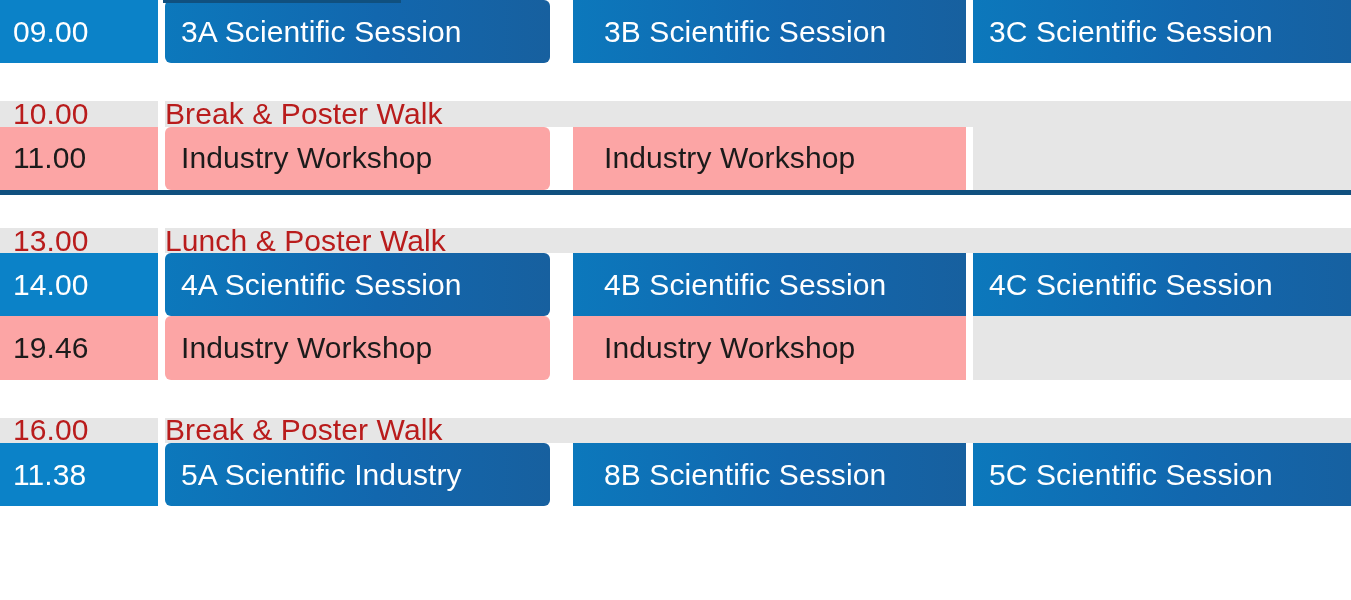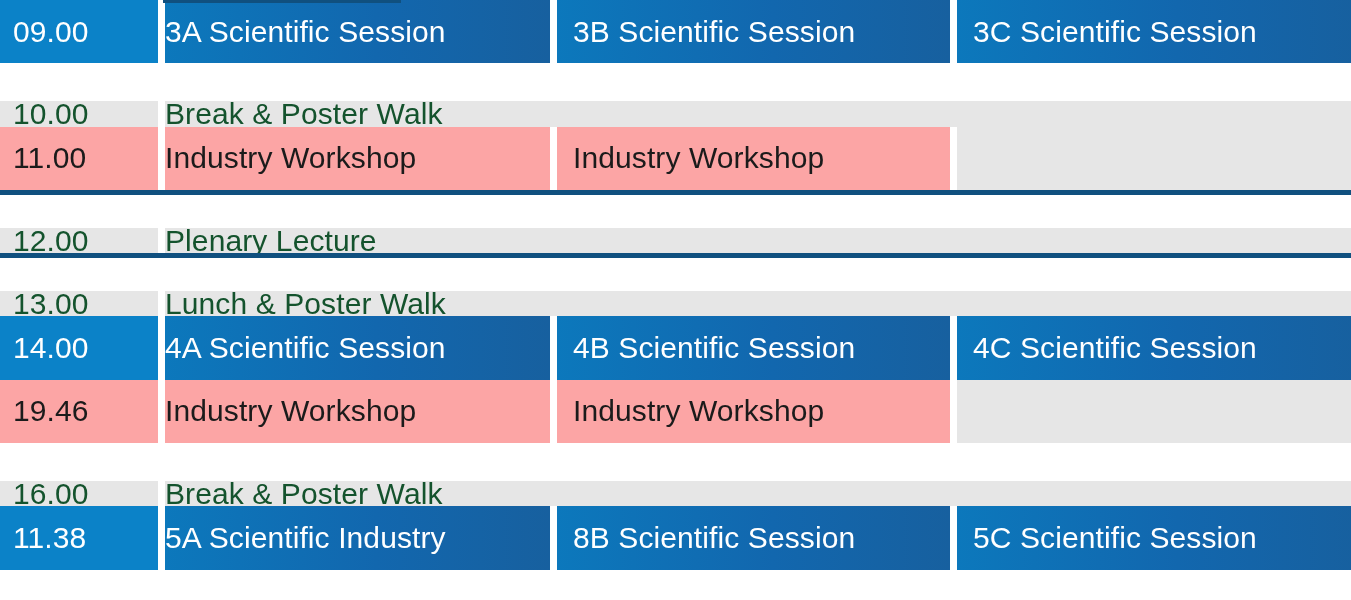--- a/index.html
+++ b/index.html
@@ -53,41 +53,41 @@
 
   
   .cell.time {
     width: 158px;
     flex: 0 0 158px;
     padding-left: 13px;
     margin-right: 7px;
   }
 
   
-  .cell.c1 { width: 385px; flex: 0 0 385px; padding-left: 0; margin-right: 7px; }
-  .cell.c2 { width: 393px; flex: 0 0 393px; padding-left: 16px; margin-right: 7px; }
+  .cell.c1 { width: 385px; flex: 0 0 385px; padding-left: 16px; margin-right: 23px; border-radius: 6px; }
+  .cell.c2 { width: 393px; flex: 0 0 393px; padding-left: 31px; margin-right: 7px; }
   .cell.c3 { width: 401px; flex: 0 0 401px; padding-left: 16px; }
   .cell.wide { flex: 1 1 auto; width: auto; }
 
   
   .blue-time {
     background: #0B82C8;
     color: #ffffff;
   }
   .blue-cell {
     background: linear-gradient(90deg, #0C78BC 0%, #1267AE 55%, #17609F 100%);
     color: #ffffff;
   }
   .yellow {
     background: #fca5a5;
     color: #1b1b1b;
   }
   .gray {
     background: #E6E6E6;
-    color: #14532d;
+    color: #b91c1c;
     margin-top: 38px;
   }
   .empty {
     background: #E6E6E6;
   }
 
   
   #top-stub {
     position: absolute;
     left: 163px;
@@ -122,24 +122,20 @@
     <div class="cell wide gray">Break &amp; Poster Walk</div>
   </div>
 
   <div class="row">
     <div class="cell time yellow">11.00</div>
     <div class="cell c1 yellow">Industry Workshop</div>
     <div class="cell c2 yellow">Industry Workshop</div>
     <div class="cell c3 empty"></div>
   </div>
 
-  <div class="row sep-top">
-    <div class="cell time gray">12.00</div>
-    <div class="cell wide gray">Plenary Lecture</div>
-  </div>
 
   <div class="row sep-top">
     <div class="cell time gray">13.00</div>
     <div class="cell wide gray">Lunch &amp; Poster Walk</div>
   </div>
 
   <div class="row">
     <div class="cell time blue-time">14.00</div>
     <div class="cell c1 blue-cell">4A Scientific Session</div>
     <div class="cell c2 blue-cell">4B Scientific Session</div>

